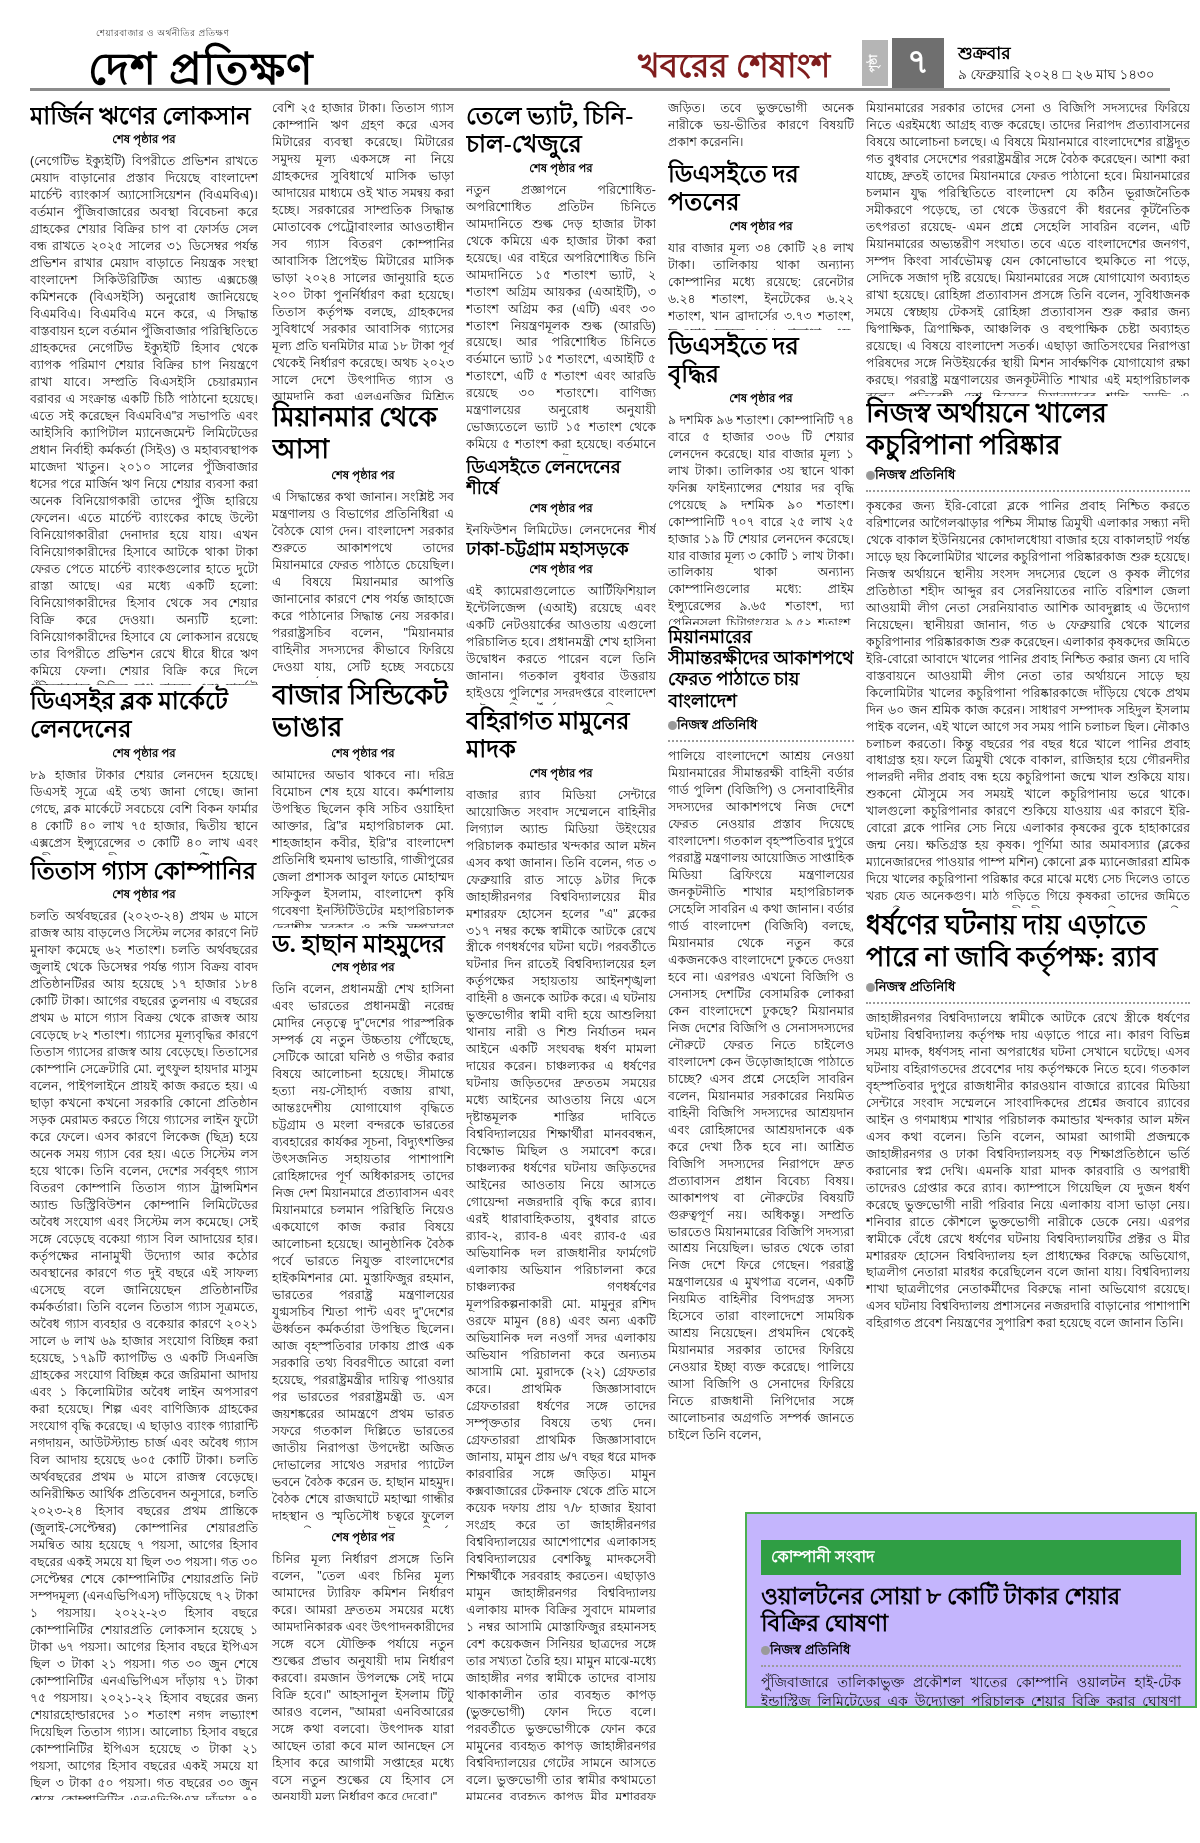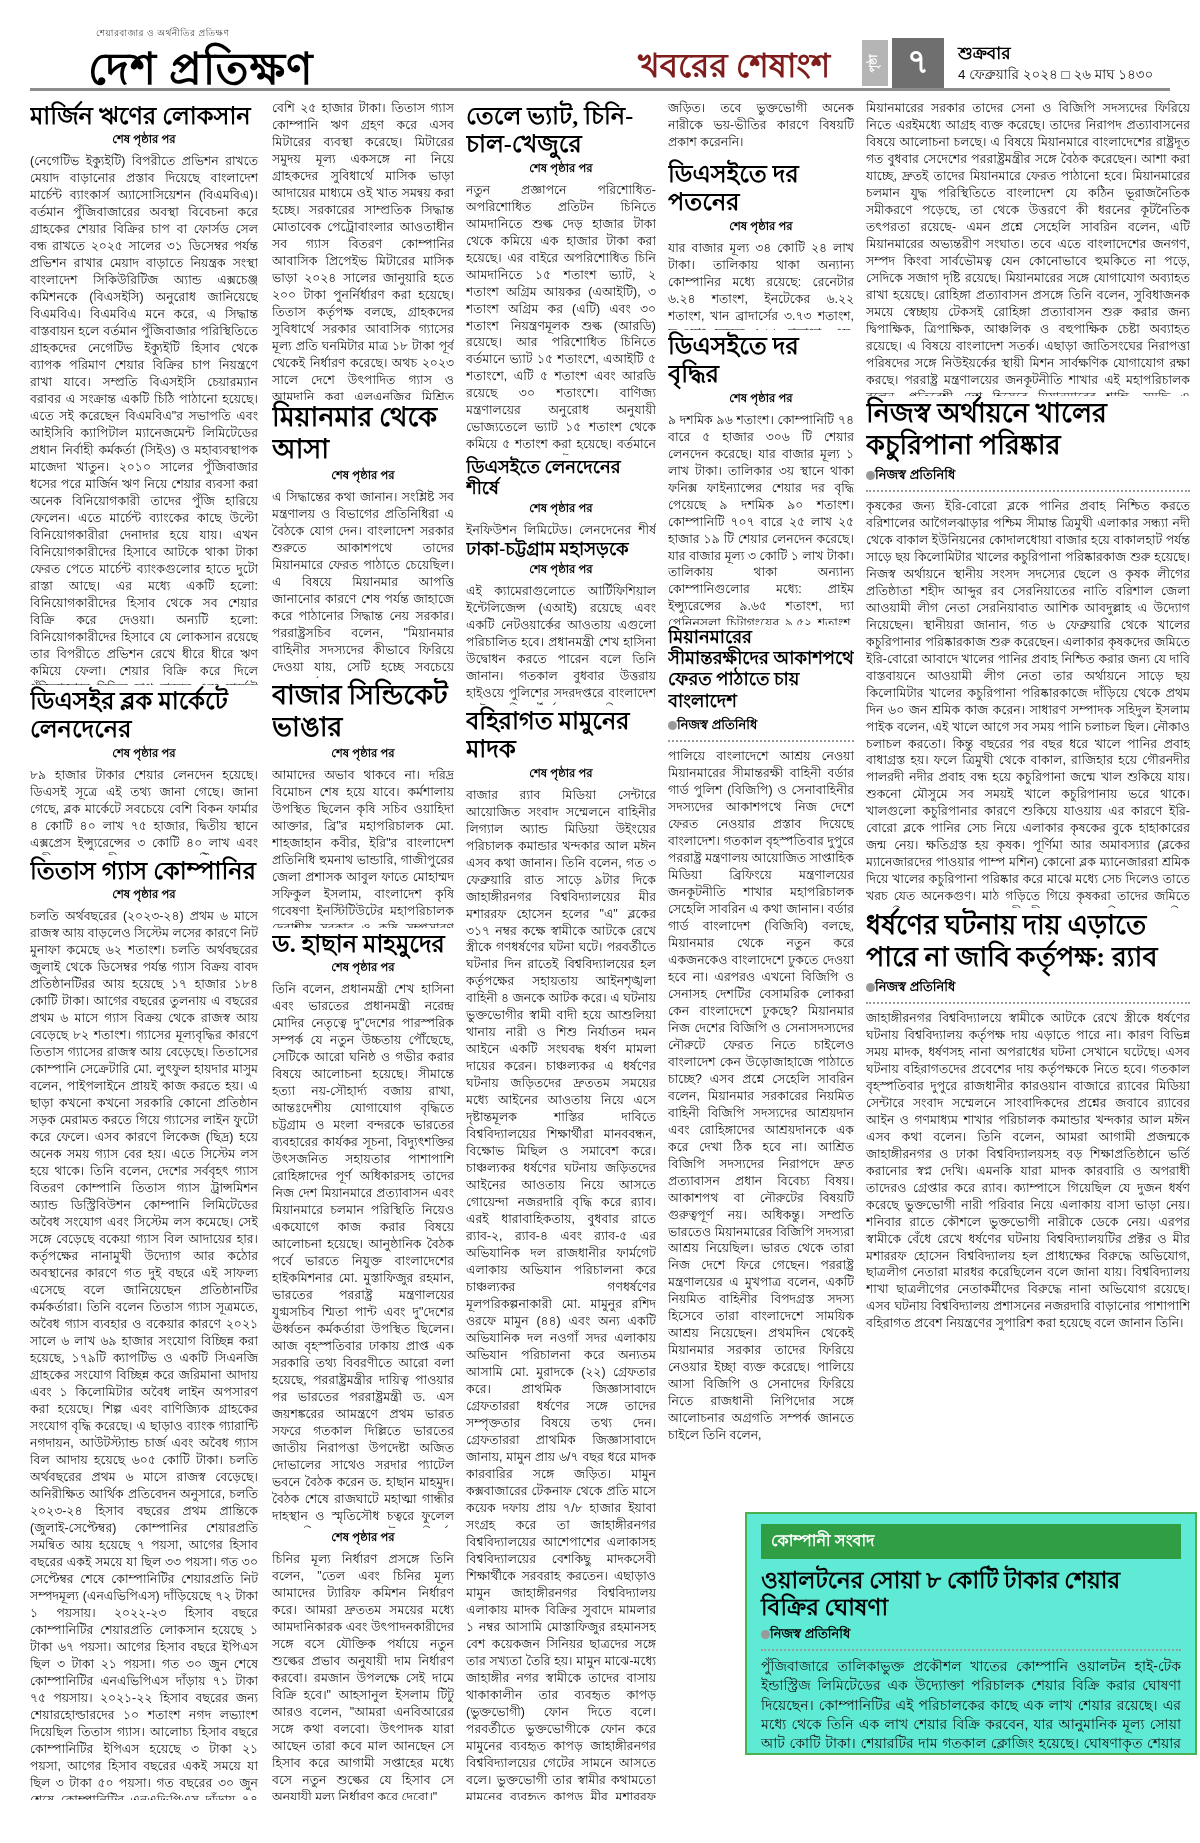--- a/index.html
+++ b/index.html
@@ -42,42 +42,42 @@
   .hl.big { font-size:27px; }
   .hl.med { font-size:18px; }
   .cont { text-align:center; font-size:11.5px; font-weight:bold; color:#000; padding:1px 0 3px; }
   .body { font-size:12.4px; line-height:1.37; text-align:justify; color:#131313; }
   .byline { display:flex; align-items:center; font-size:13px; font-weight:bold;
             color:#000; padding:3px 0 2px; }
   .byline .dot { width:9px; height:9px; border-radius:50%; background:#9a9a9a; display:inline-block; }
   .dotted { border-top:2px dotted #9a9a9a; margin:2px 0 6px; }
 
   
-  .company-box { position:absolute; left:745px; top:1512px; width:452px; height:243px;
-        border:2px solid #4caf50; background:#5eead4; padding:10px 14px 8px; overflow:hidden; }
+  .company-box { position:absolute; left:745px; top:1512px; width:452px; height:196px;
+        border:2px solid #4caf50; background:#c4b5fd; padding:26px 14px 8px; overflow:hidden; }
   .company-bar { background:#2f9e44; color:#fff; font-weight:bold; font-size:16px;
         padding:4px 10px; margin-bottom:6px; }
   .company-box .hl { font-size:23px; }
   .company-box .body { font-size:14px; }
 </style>
 </head>
 <body>
 
 <div class="page">
 
   <div class="masthead">
     <div class="tagline">শেয়ারবাজার ও অর্থনীতির প্রতিক্ষণ</div>
     <div class="logo">দেশ প্রতিক্ষণ</div>
     <div class="section-title">খবরের শেষাংশ</div>
     <div class="page-badge-light">
       <span>পৃষ্ঠা</span>
     </div>
     <div class="page-badge-dark">৭</div>
     <div class="day-name">শুক্রবার</div>
-    <div class="date-line">4 ফেব্রুয়ারি ২০২৪ □ ২৬ মাঘ ১৪৩০</div>
+    <div class="date-line">৯ ফেব্রুয়ারি ২০২৪ □ ২৬ মাঘ ১৪৩০</div>
   </div>
   <div class="head-rule"></div>
 
   <div class="col col1">
     <div class="art" style="height:585px">
       <h2 class="hl">মার্জিন ঋণের লোকসান</h2>
       <div class="cont">শেষ পৃষ্ঠার পর</div>
       <p class="body">(নেগেটিভ ইক্যুইটি) বিপরীতে প্রভিশন রাখতে মেয়াদ বাড়ানোর প্রস্তাব দিয়েছে বাংলাদেশ মার্চেন্ট ব্যাংকার্স অ্যাসোসিয়েশন (বিএমবিএ)। বর্তমান পুঁজিবাজারের অবস্থা বিবেচনা করে গ্রাহকের শেয়ার বিক্রির চাপ বা ফোর্সড সেল বন্ধ রাখতে ২০২৫ সালের ৩১ ডিসেম্বর পর্যন্ত প্রভিশন রাখার মেয়াদ বাড়াতে নিয়ন্ত্রক সংস্থা বাংলাদেশ সিকিউরিটিজ অ্যান্ড এক্সচেঞ্জ কমিশনকে (বিএসইসি) অনুরোধ জানিয়েছে বিএমবিএ। বিএমবিএ মনে করে, এ সিদ্ধান্ত বাস্তবায়ন হলে বর্তমান পুঁজিবাজার পরিস্থিতিতে গ্রাহকদের নেগেটিভ ইক্যুইটি হিসাব থেকে ব্যাপক পরিমাণ শেয়ার বিক্রির চাপ নিয়ন্ত্রণে রাখা যাবে। সম্প্রতি বিএসইসি চেয়ারম্যান বরাবর এ সংক্রান্ত একটি চিঠি পাঠানো হয়েছে। এতে সই করেছেন বিএমবিএ"র সভাপতি এবং আইসিবি ক্যাপিটাল ম্যানেজমেন্ট লিমিটেডের প্রধান নির্বাহী কর্মকর্তা (সিইও) ও মহাব্যবস্থাপক মাজেদা খাতুন। ২০১০ সালের পুঁজিবাজার ধসের পরে মার্জিন ঋণ নিয়ে শেয়ার ব্যবসা করা অনেক বিনিয়োগকারী তাদের পুঁজি হারিয়ে ফেলেন। এতে মার্চেন্ট ব্যাংকের কাছে উল্টো বিনিয়োগকারীরা দেনাদার হয়ে যায়। এখন বিনিয়োগকারীদের হিসাবে আটকে থাকা টাকা ফেরত পেতে মার্চেন্ট ব্যাংকগুলোর হাতে দুটো রাস্তা আছে। এর মধ্যে একটি হলো: বিনিয়োগকারীদের হিসাব থেকে সব শেয়ার বিক্রি করে দেওয়া। অন্যটি হলো: বিনিয়োগকারীদের হিসাবে যে লোকসান রয়েছে তার বিপরীতে প্রভিশন রেখে ধীরে ধীরে ঋণ কমিয়ে ফেলা। শেয়ার বিক্রি করে দিলে পুঁজিবাজারে বিক্রির চাপ বাড়বে এবং মার্চেন্ট ব্যাংকগুলোর মূলধন ঋণাত্মক হয়ে যাবে। তাই এ সমস্যা সমাধানের লক্ষ্যে গ্রাহকদের মার্জিন হিসাবের অনাদায়ী ক্ষতির বিপরীতে প্রভিশন রাখতে মেয়াদ বাড়ানোর প্রস্তাব দিয়েছে বিএমবিএ। বিএমবিএ"র চিঠিতে উল্লেখ করা হয়েছে, ২০২৩ সালের ২২ অক্টোবর পর্যন্ত শেষ ত্রৈমাসিক প্রতিবেদন অনুযায়ী, বিএমবিএ"র ২৬ জন সদস্যের নেতিবাচক ইক্যুইটি সমস্যা রয়েছে। এর মধ্যে একজন সদস্য এরই মধ্যে তার নেগেটিভ ইক্যুইটির ব্যালেন্স সমন্বয় করেছে। আরও তিনজন সদস্য নেগেটিভ ইক্যুইটির ব্যালেন্স সমন্বয় করার প্রক্রিয়ায় রয়েছে। তারা ২০২৪ সালের ডিসেম্বরের মধ্যে নেগেটিভ ইক্যুইটির ব্যালেন্স সমন্বয় নিষ্পত্তি করবে বলে প্রতিশ্রুতি দিয়েছে। চিঠিতে আরও বলা হয়েছে, পুঁজিবাজার এখনও ভালো অগ্রগতি হয়নি। পুঁজিবাজার মধ্যস্থতাকারী (মার্চেন্ট ব্যাংক এবং স্টক ব্রোকার) যারা বিনিয়োগকারীদের শেয়ার কিনতে মার্জিন ঋণ দেয় তারা ২০২৩ সাল থেকে এখন পর্যন্ত ভালো ব্যবসা করতে পারেনি। সেই সঙ্গে পুঁজিবাজার দীর্ঘ সময় নেতিবাচক অবস্থায় থাকায় বিনিয়োগকারীদের নেগেটিভ ইক্যুইটি হিসাবের লোকসান পুনরুদ্ধার করতে পারেনি। আর বর্তমান বাজার পরিস্থিতিতে নেতিবাচক ইক্যুইটি হিসাব থেকে প্রতিনিয়ত বড় ধরনের বিক্রির চাপ হচ্ছে। তাই এ সিদ্ধান্ত বাস্তবায়ন হলে বর্তমান পুঁজিবাজার পরিস্থিতিতে গ্রাহকদের নেগেটিভ ইক্যুইটি হিসাব থেকে ব্যাপক পরিমাণ শেয়ার বিক্রির চাপ নিয়ন্ত্রণে রাখা যাবে। এজন্য মার্চেন্ট ব্যাংকগুলোর গ্রাহকের মার্জিন ঋণ হিসাবে আদায় না হওয়া লোকসানের বিপরীতে প্রভিশন রাখার মেয়াদ ২০২৫ সালের ৩১ ডিসেম্বর পর্যন্ত বাড়ানোর অনুরোধ জানানো হয়েছে চিঠিতে। এদিকে গত বছরের ২৭ মার্চ জারি করা বিএসইসির নির্দেশনা অনুযায়ী, স্টক ডিলার এবং মার্চেন্ট ব্যাংকারদের পোর্টফোলিওর মার্জিন ঋণ হিসাবে আদায় না হওয়া লোকসানের বিপরীতে প্রভিশন রাখার মেয়াদ ২০২৫ সালের ৩১ ডিসেম্বর পর্যন্ত বাড়ানো হয়েছে।</p>
     </div>
     <div class="art" style="height:170px">

